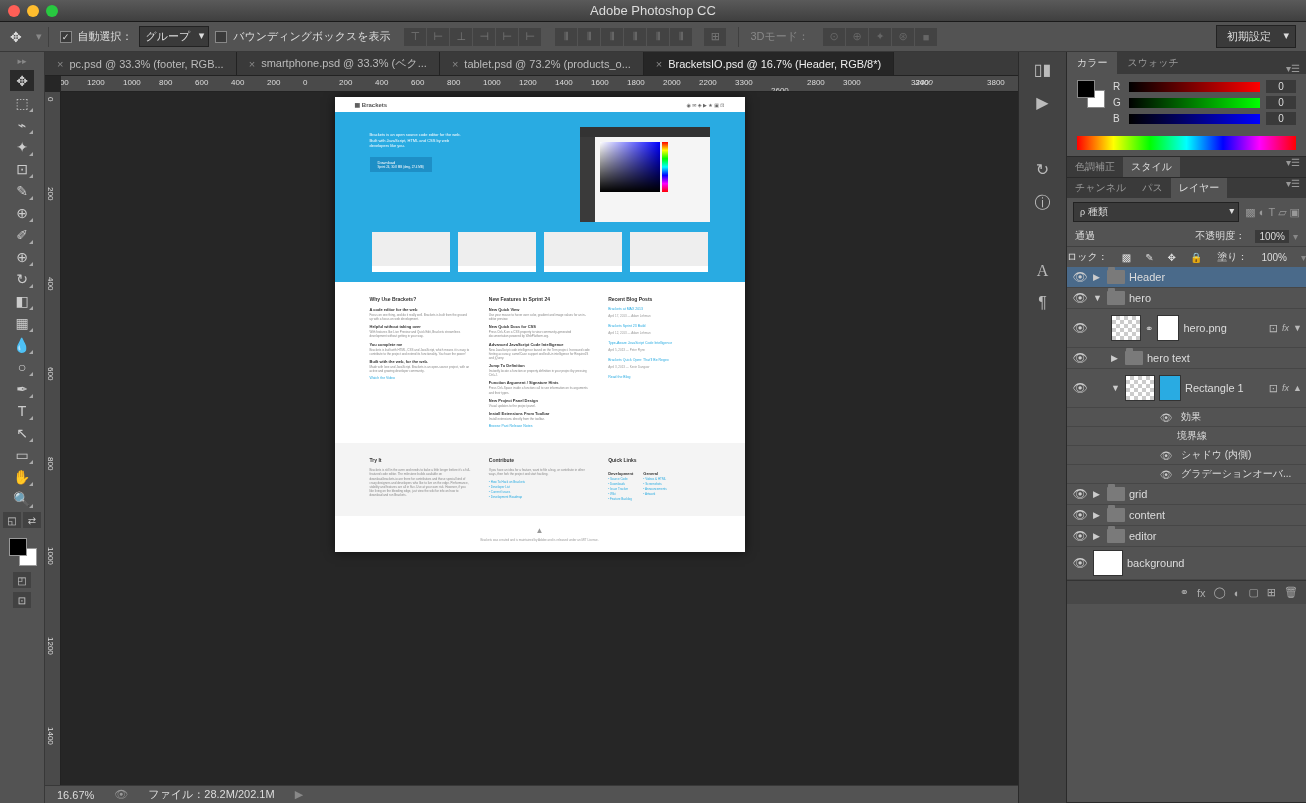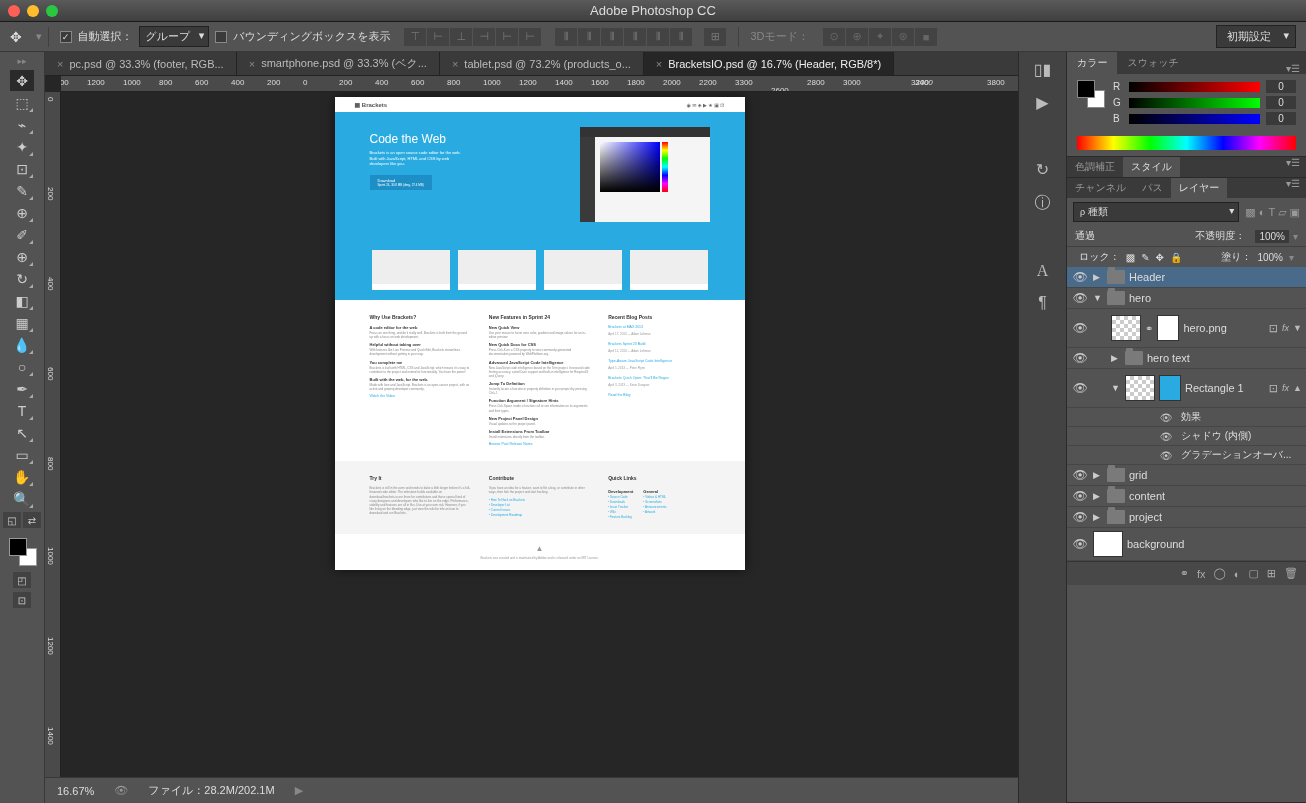--- a/index.html
+++ b/index.html
@@ -60,21 +60,21 @@
 .doc-thumb-img{flex:1;background:#eee;margin-bottom:2px}
 .doc-cols{display:flex;padding:14px 35px;gap:18px;background:#fff}
 .doc-col{flex:1}
 .doc-col h3{font-size:5px;color:#333;margin-bottom:5px}
 .doc-col h4{font-size:4px;color:#333;margin:3px 0 1px;font-weight:bold}
 .doc-col p{font-size:3px;color:#888;line-height:1.4;margin-bottom:3px}
 .doc-col a{color:#29abe2;font-size:3.5px;display:block;margin-bottom:1px}
 .doc-col .date{color:#999;font-size:3px}
 .doc-footer{background:#f4f4f4;padding:14px 35px}
 .doc-footer-bot{text-align:center;padding:10px;background:#fff;color:#999;font-size:3px}
-.statusbar{position:absolute;left:0;right:0;bottom:0;height:26px;background:#535353;border-top:1px solid #383838;display:flex;align-items:center;padding:0 12px;color:#ddd;font-size:11px;gap:20px}
+.statusbar{position:absolute;left:0;right:0;bottom:0;height:18px;background:#535353;border-top:1px solid #383838;display:flex;align-items:center;padding:0 12px;color:#ddd;font-size:11px;gap:20px}
 .right-dock{width:48px;background:#434343;border-left:1px solid #2a2a2a;display:flex;flex-direction:column;align-items:center;padding-top:8px;gap:14px}
 .dock-icon{color:#bbb;font-size:16px}
 .right-panels{width:240px;background:#535353;border-left:1px solid #2a2a2a;display:flex;flex-direction:column;color:#ddd}
 .panel{border-bottom:1px solid #2a2a2a}
 .panel-tabs{display:flex;height:22px;background:#3a3a3a;align-items:flex-end}
 .ptab{padding:4px 10px;font-size:10px;color:#999}
 .ptab.active{background:#535353;color:#ddd}
 .panel-menu{margin-left:auto;padding:0 6px;color:#999;font-size:10px}
 .color-panel{padding:6px 10px;display:flex;gap:8px}
 .color-sw{position:relative;width:28px;height:28px}
@@ -91,21 +91,21 @@
 .spectrum{height:14px;margin:2px 10px 6px;background:linear-gradient(to right,#f00,#ff0,#0f0,#0ff,#00f,#f0f,#f00)}
 .small-tabs{display:flex;height:20px;background:#3a3a3a}
 .small-tab{padding:3px 8px;font-size:10px;color:#999}
 .small-tab.active{background:#535353;color:#ddd}
 .layer-opts{display:flex;padding:4px 6px;gap:6px;align-items:center;font-size:10px}
 .layer-opts .sel2{background:#3a3a3a;border:1px solid #222;padding:2px 16px 2px 6px;flex:1;position:relative}
 .layer-opts .sel2:after{content:"▾";position:absolute;right:4px}
 .mini-icons{display:flex;gap:3px;color:#999;font-size:11px}
 .opt-row{display:flex;padding:3px 8px;align-items:center;gap:4px;font-size:10px}
 .opt-row .pct{background:#3a3a3a;padding:1px 4px;margin-left:auto}
-.lock-row{display:flex;padding:3px 12px;align-items:center;gap:6px;font-size:10px;border-top:1px solid #404040}
+.lock-row{display:flex;padding:3px 0;align-items:center;gap:14px;font-size:10px;border-top:1px solid #404040}
 .layers{overflow-y:auto;max-height:350px}
 .layer{display:flex;align-items:center;padding:3px 4px;border-bottom:1px solid #464646;gap:4px;font-size:11px}
 .layer.selected{background:#4a6a8a}
 .layer.big{padding:6px 4px}
 .eye{width:18px;text-align:center;color:#ccc;font-size:12px}
 .indent{width:14px}
 .arrow{width:10px;color:#ccc;font-size:9px}
 .folder{width:18px;height:14px;background:#7a7a7a;border-radius:1px;position:relative}
 .folder:before{content:"";position:absolute;top:-3px;left:1px;width:7px;height:3px;background:#7a7a7a;border-radius:1px 1px 0 0}
 .thumb{width:30px;height:26px;background:#fff;border:1px solid #333;display:inline-block}
@@ -264,21 +264,20 @@
         <span class="rtick" style="top: 545px; left: 1px; writing-mode: vertical-rl;">1200</span>
         <span class="rtick" style="top: 635px; left: 1px; writing-mode: vertical-rl;">1400</span>
       </div>
   <div class="canvas-content">
    <div class="doc">
     <div class="doc-nav">
      <span class="doc-logo">▦ <span>Brackets</span></span>
      <span class="doc-icons">◉ ✉ ◈ ▶ ★ ▣ ⊡</span>
     </div>
     <div class="doc-hero">
-     <div class="doc-h1">Code the Web</div>
      <div class="doc-sub">Brackets is an open source code editor for the web. Built with JavaScript, HTML and CSS by web developers like you.</div>
      <div class="doc-btn"><span>Download</span><small>Sprint 24, 30.8 MB (dmg, 27.4 MB)</small></div>
      <div class="doc-screen">
       <div class="doc-screen-top"></div>
       <div class="doc-screen-body">
                 <div class="doc-screen-side"></div>
                 <div class="doc-screen-main">
                   <div class="doc-colorpick"></div>
                   <div class="doc-hue"></div>
                 </div>
@@ -507,20 +506,24 @@
             <span class="lname">Rectangle 1</span>
             <span style="color:#bbb">⊡</span>
             <span class="fx">fx</span>
             <span style="color:#bbb;font-size:9px">▲</span>
           </div>
           <div class="effect-row">
             <span class="eye" style="font-size:10px">👁</span>
             <span>効果</span>
           </div>
           <div class="effect-row">
+            <span style="width:14px;display:inline-block"></span>
+            <span>境界線</span>
+          </div>
+          <div class="effect-row">
             <span class="eye" style="font-size:10px">👁</span>
             <span>シャドウ (内側)</span>
           </div>
           <div class="effect-row">
             <span class="eye" style="font-size:10px">👁</span>
             <span>グラデーションオーバ...</span>
           </div>
           <div class="layer">
             <span class="eye">👁</span>
             <span class="arrow">▶</span>
@@ -530,21 +533,21 @@
           <div class="layer">
             <span class="eye">👁</span>
             <span class="arrow">▶</span>
             <span class="folder"></span>
             <span class="lname">content</span>
           </div>
           <div class="layer">
             <span class="eye">👁</span>
             <span class="arrow">▶</span>
             <span class="folder"></span>
-            <span class="lname">project</span>
+            <span class="lname">editor</span>
           </div>
           <div class="layer">
             <span class="eye">👁</span>
             <span class="thumb"></span>
             <span class="lname">background</span>
           </div>
         </div>
    <div class="panel-footer">
     <span>⚭</span>
     <span>fx</span>

